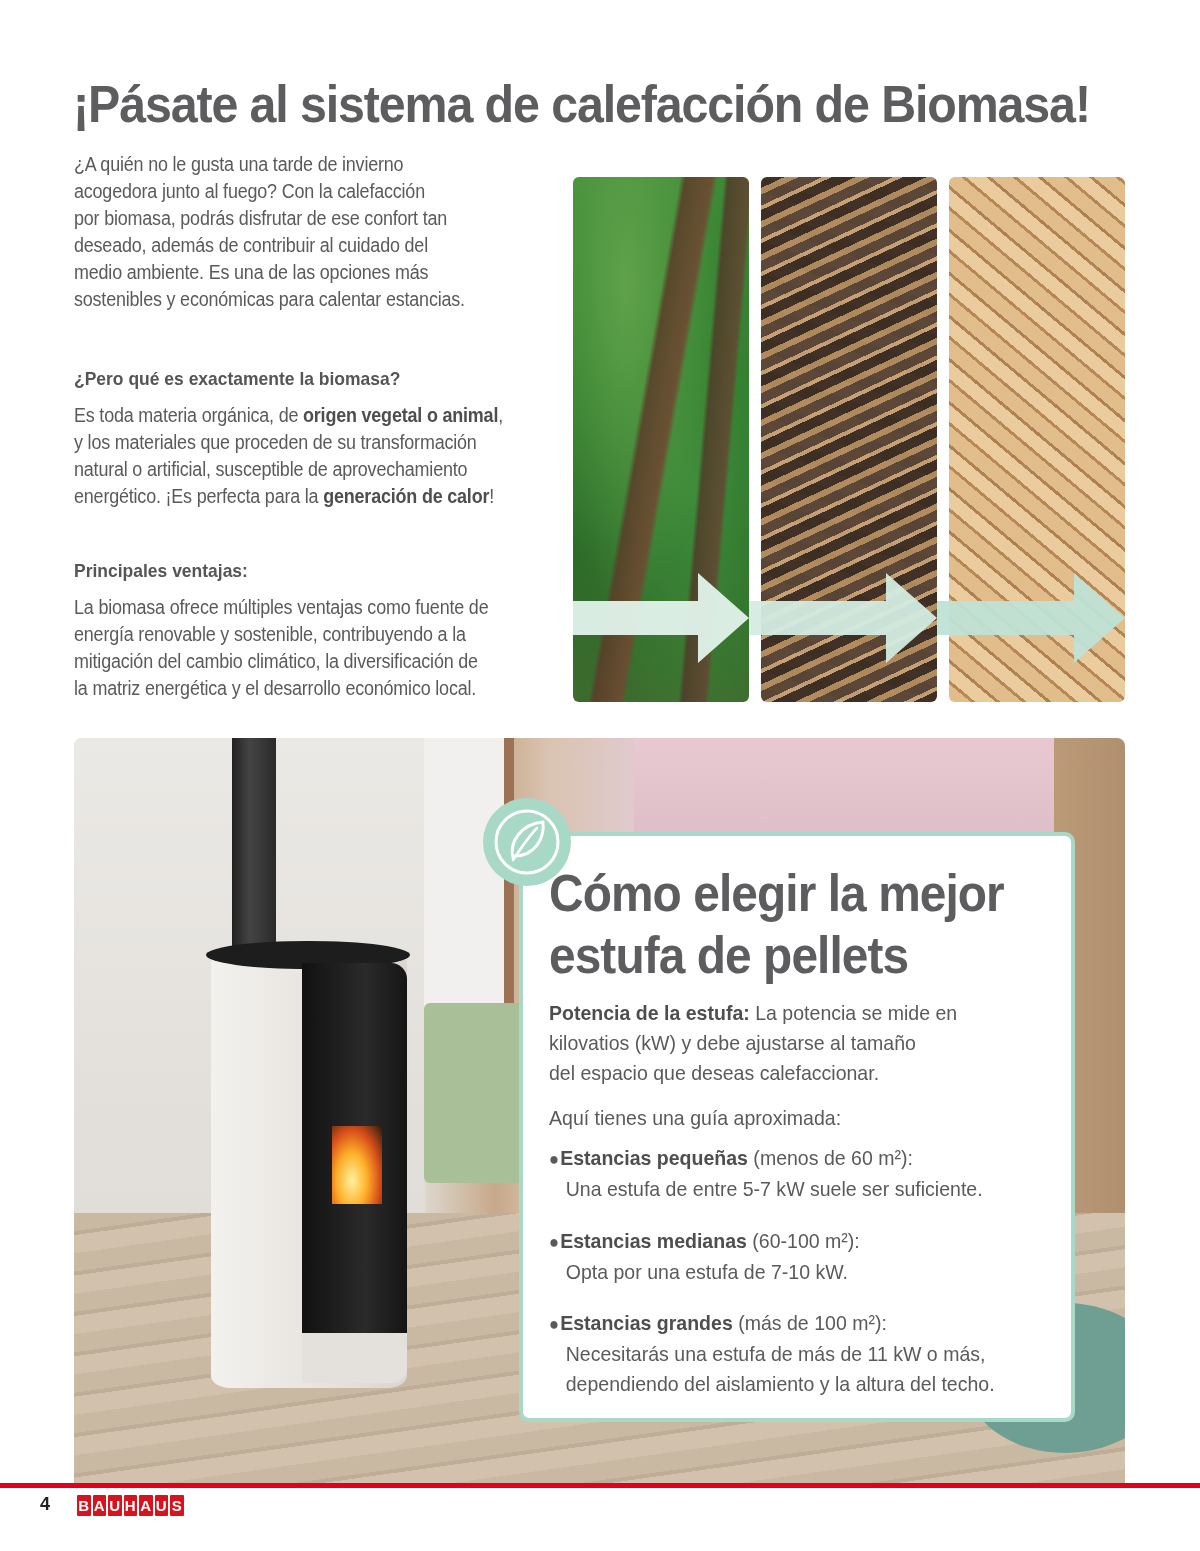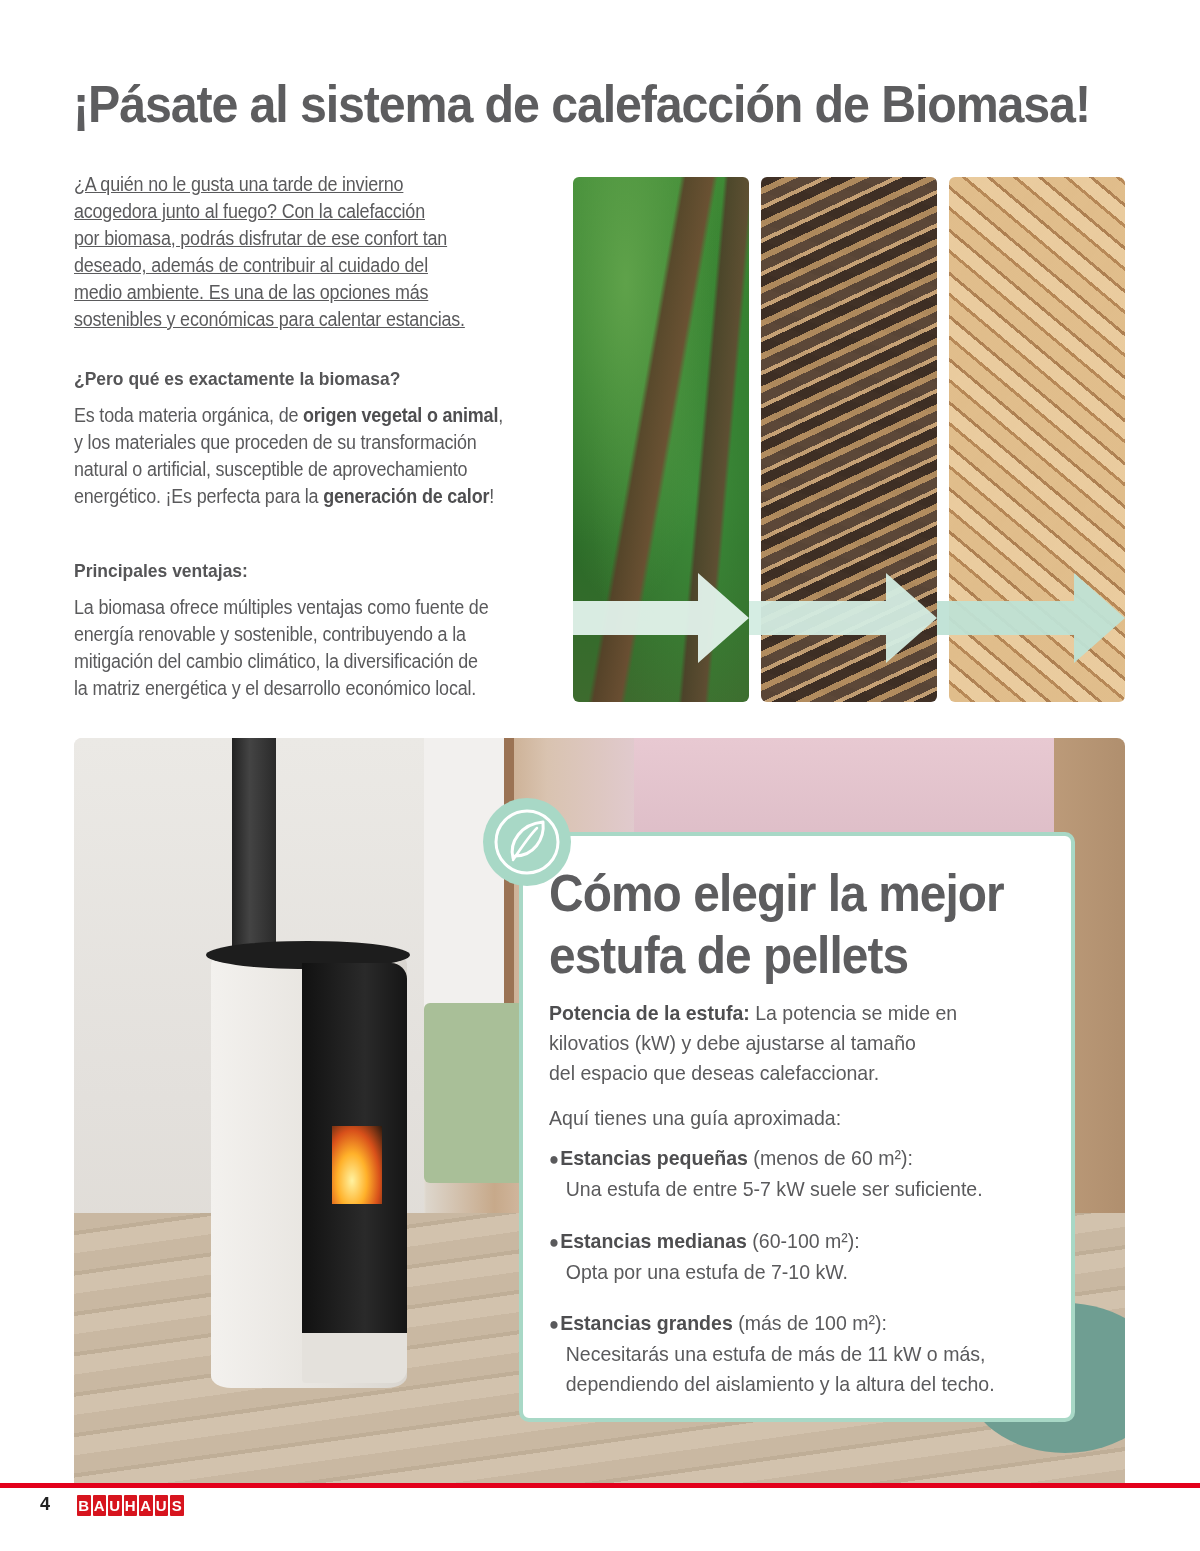--- a/index.html
+++ b/index.html
@@ -77,21 +77,21 @@
   .footer-rule { position: absolute; left: 0; top: 1483px; width: 1200px; height: 5px; background: #e3001b; }
   .page-num { position: absolute; left: 40px; top: 1494px; font-weight: bold; font-size: 18px; color: #222; }
   .brand { position: absolute; left: 77px; top: 1495px; height: 21px; display: flex; gap: 2px; }
   .brand span { display: inline-block; width: 13.5px; height: 21px; background: #d7141e; color: #fff; font-weight: bold; font-size: 15px; line-height: 21px; text-align: center; border-radius: 1px; }
 </style>
 </head>
 <body>
 
 <h1 class="page-title">¡Pásate al sistema de calefacción de Biomasa!</h1>
 
-<div class="intro" style="top:171px;text-decoration:underline;">
+<div class="intro" style="top:151px;">
   <p>¿A quién no le gusta una tarde de invierno</p>
   <p>acogedora junto al fuego? Con la calefacción</p>
   <p>por biomasa, podrás disfrutar de ese confort tan</p>
   <p>deseado, además de contribuir al cuidado del</p>
   <p>medio ambiente. Es una de las opciones más</p>
   <p>sostenibles y económicas para calentar estancias.</p>
 </div>
 
 <div class="sub-head" style="top:366px;">¿Pero qué es exactamente la biomasa?</div>
 <div class="intro" style="top:402px;">

